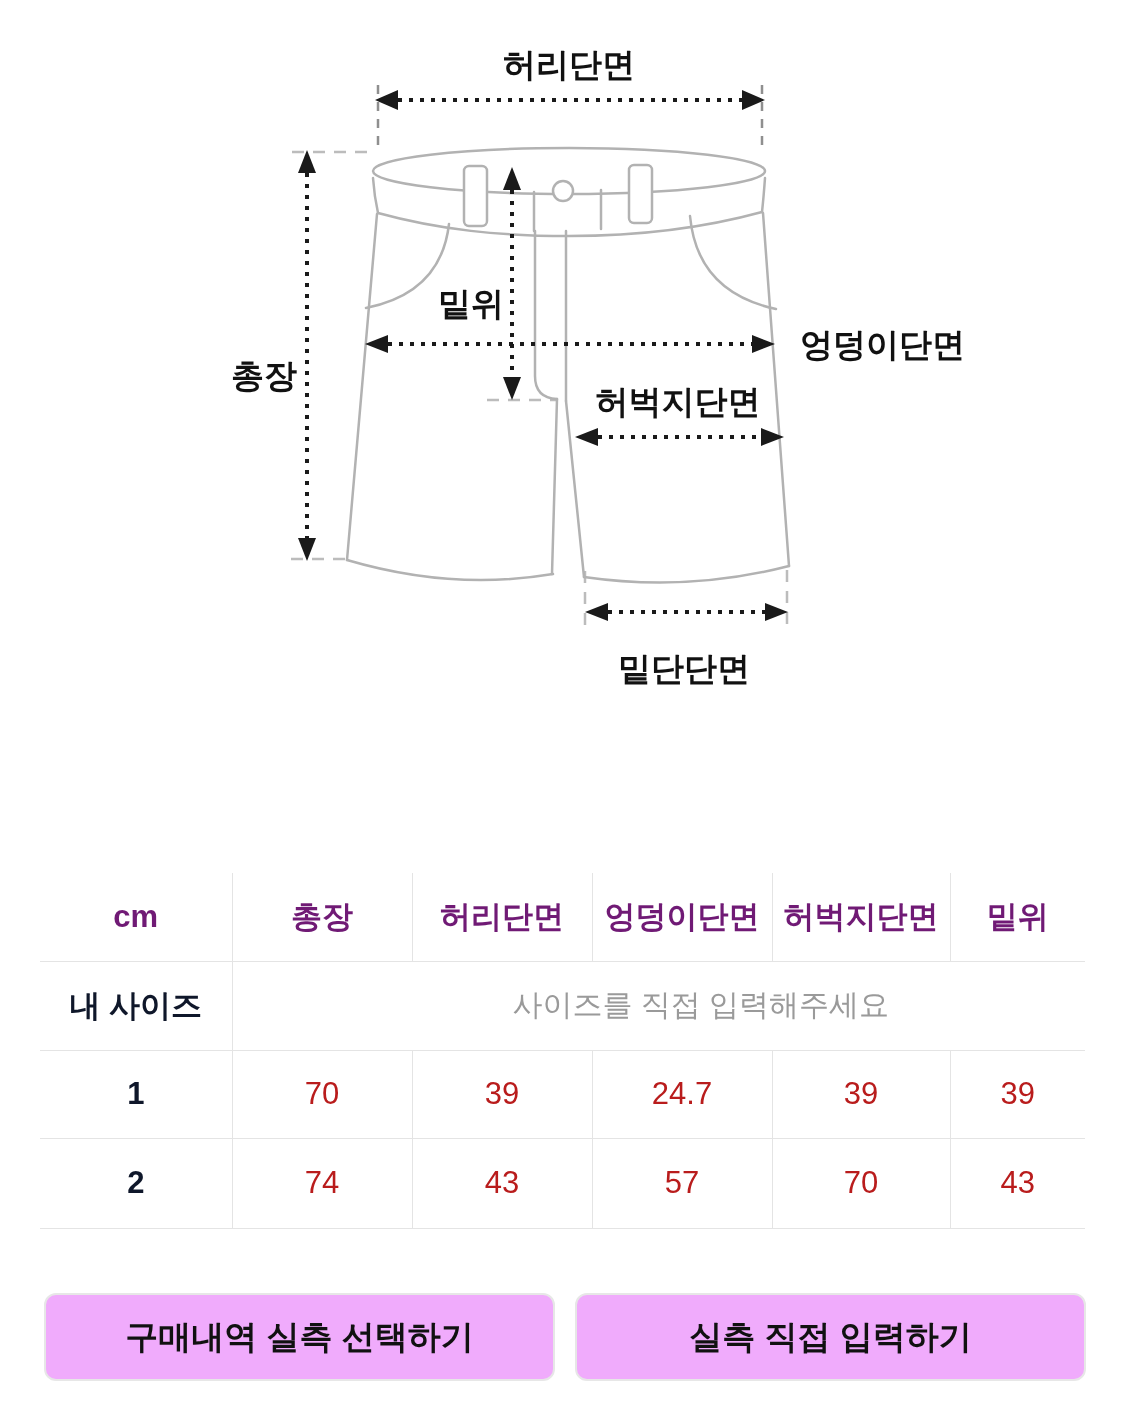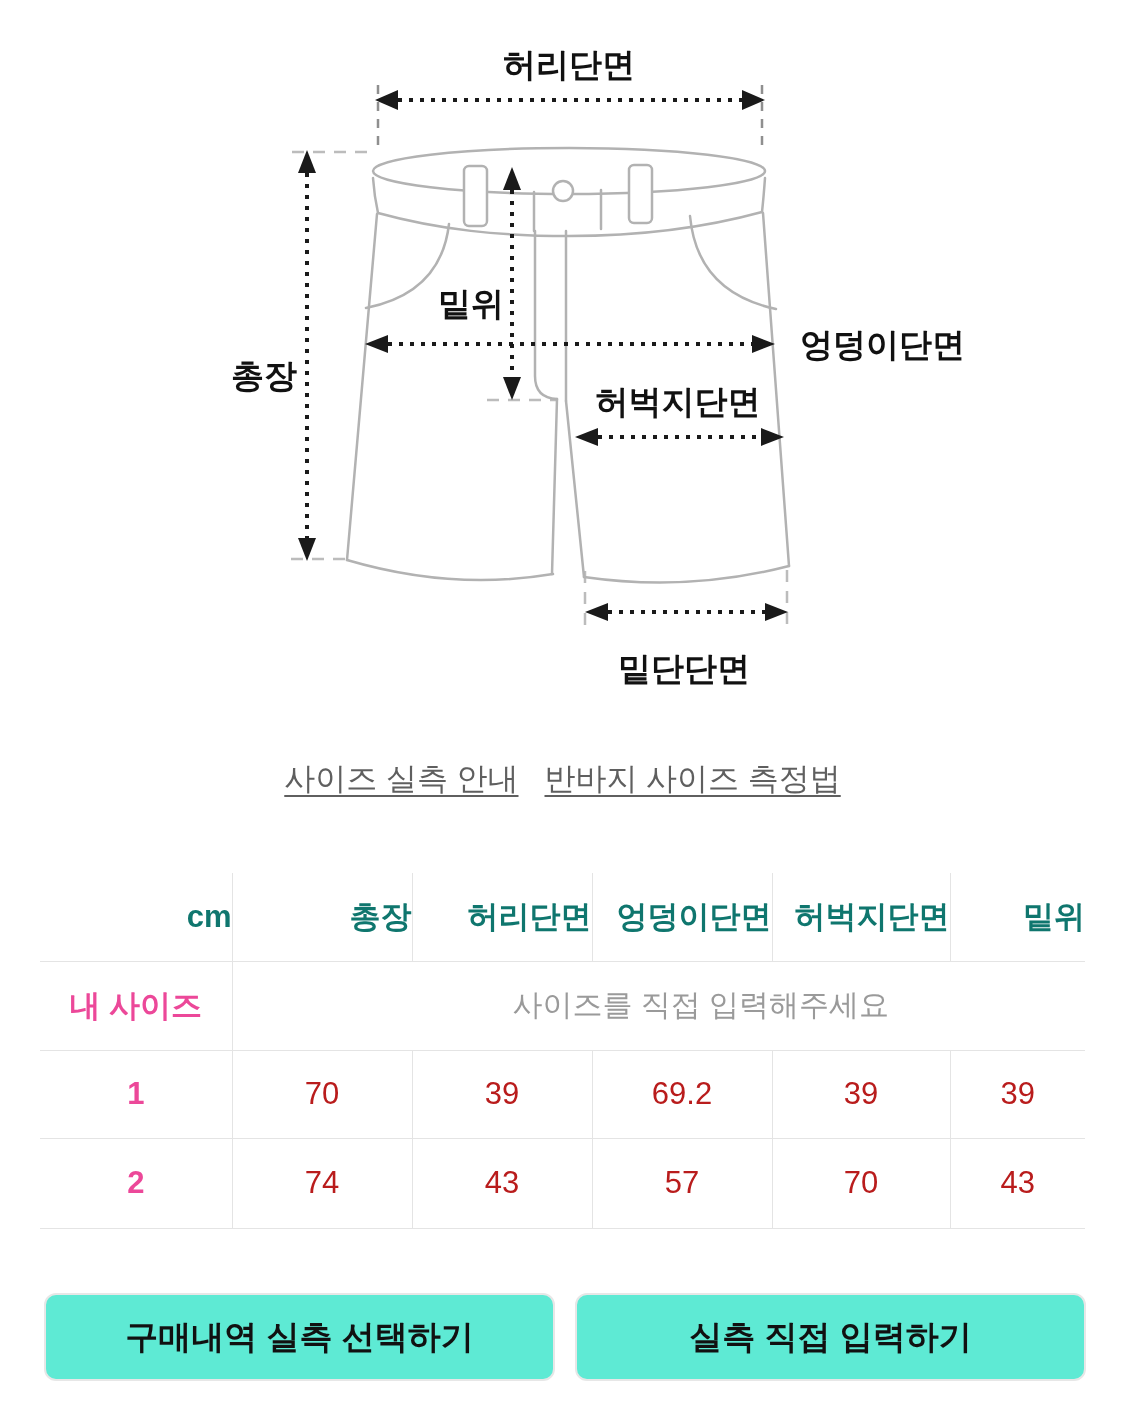--- a/index.html
+++ b/index.html
@@ -35,33 +35,33 @@
     text-align:center;vertical-align:middle;
     font-size:31px;color:#b91c1c;
     padding:0;
   }
   table.size-table tr.header-row{height:88px;}
   table.size-table tr.my-size-row{height:89px;}
   table.size-table tr.size-row-1{height:88px;}
   table.size-table tr.size-row-2{height:90px;}
   table.size-table tr td:first-child{border-left:0;}
   table.size-table tr td:last-child{border-right:0;}
-  table.size-table tr.header-row td{border-top:0;font-weight:700;color:#0f766e;font-size:31px;text-align:right;}
-  table.size-table td.row-label{font-weight:700;color:#ec4899;font-size:31px;}
+  table.size-table tr.header-row td{border-top:0;font-weight:700;color:#701a75;font-size:31px;}
+  table.size-table td.row-label{font-weight:700;color:#0f172a;font-size:31px;}
   table.size-table td.placeholder-cell{
     color:#9a9a9a;font-size:30px;text-align:center;padding-left:84px;
   }
   
   .buttons-row{
     position:absolute;top:1293px;left:44px;width:1042px;height:88px;
     display:flex;gap:20px;
   }
   .buttons-row button{
     flex:1;height:88px;
-    background:#5eead4;border:2px solid #e7e7e7;border-radius:12px;
+    background:#f0abfc;border:2px solid #e7e7e7;border-radius:12px;
     font-family:inherit;font-size:33px;font-weight:700;color:#111111;
     cursor:pointer;
   }
 </style>
 </head>
 <body>
 
 <div class="page">
 
   <div class="diagram-wrap">
@@ -126,24 +126,20 @@
 
       <text class="diag-label" x="569" y="76" text-anchor="middle">허리단면</text>
       <text class="diag-label" x="264" y="387" text-anchor="middle">총장</text>
       <text class="diag-label" x="471" y="315" text-anchor="middle">밑위</text>
       <text class="diag-label" x="800" y="356" text-anchor="start">엉덩이단면</text>
       <text class="diag-label" x="678" y="413" text-anchor="middle">허벅지단면</text>
       <text class="diag-label" x="684" y="680" text-anchor="middle">밑단단면</text>
     </svg>
   </div>
 
-  <div class="links-row">
-    <a>사이즈 실측 안내</a>
-    <a>반바지 사이즈 측정법</a>
-  </div>
 
   <table class="size-table">
     <colgroup>
       <col style="width:192px">
         <col style="width:180px">
         <col style="width:180px">
       <col style="width:180px">
         <col style="width:178px">
         <col style="width:135px">
     </colgroup>
@@ -157,21 +153,21 @@
         <td>밑위</td>
       </tr>
       <tr class="my-size-row">
         <td class="row-label">내 사이즈</td>
         <td class="placeholder-cell" colspan="5">사이즈를 직접 입력해주세요</td>
       </tr>
       <tr class="size-row-1">
         <td class="row-label">1</td>
         <td>70</td>
         <td>39</td>
-        <td>69.2</td>
+        <td>24.7</td>
         <td>39</td>
         <td>39</td>
       </tr>
       <tr class="size-row-2">
         <td class="row-label">2</td>
         <td>74</td>
         <td>43</td>
         <td>57</td>
         <td>70</td>
         <td>43</td>

